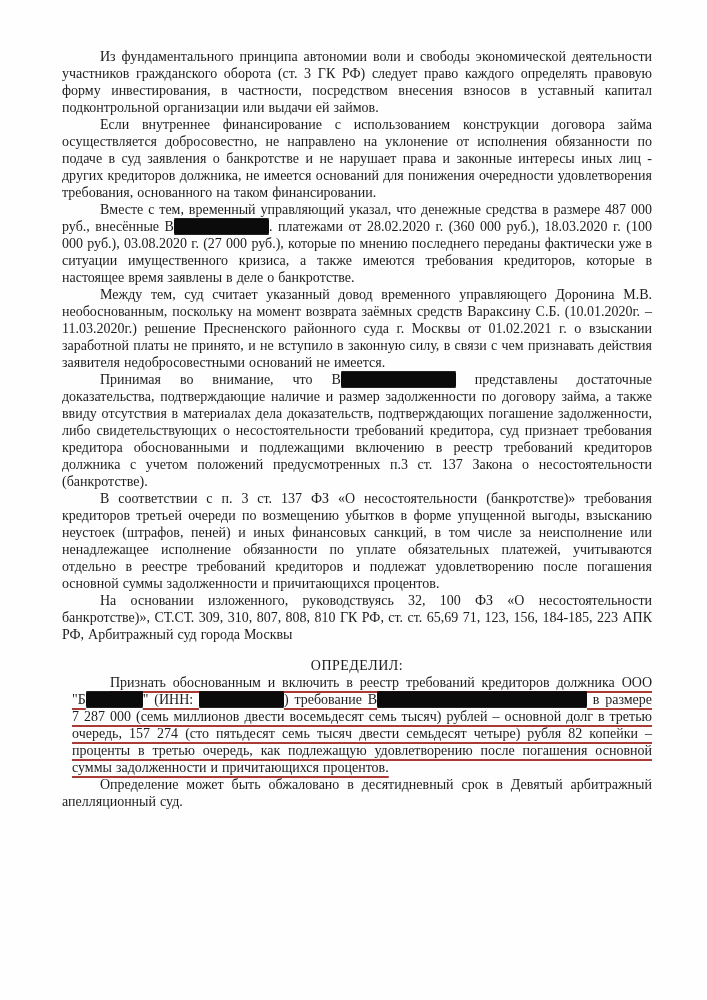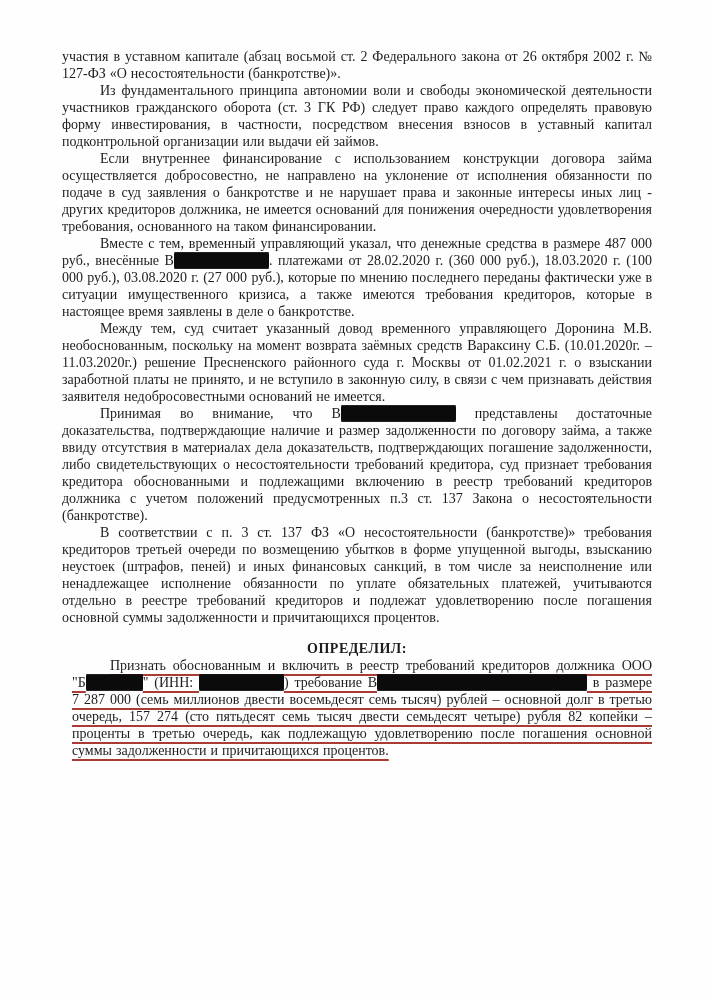--- a/index.html
+++ b/index.html
@@ -28,21 +28,21 @@
     text-align: justify;
     text-indent: 38px;
     margin: 0;
     word-spacing: 0.5px;
   }
   .para.no-indent {
     text-indent: 0;
   }
   .heading {
     text-align: center;
-    font-weight: bold;
+    font-weight: normal;
     margin: 14px 0 0 0;
     letter-spacing: 0.5px;
   }
   .para.underlined {
     text-decoration: underline;
     text-decoration-color: #aa3a36;
     text-decoration-thickness: 1.5px;
     text-underline-offset: 3.5px;
     margin-left: 10px;
   }
@@ -51,36 +51,37 @@
     border-radius: 1px;
     box-shadow: 0 1px 0 rgba(11,11,11,0.9), 0 -1px 0 rgba(11,11,11,0.9);
   }
 </style>
 </head>
 <body>
 
 <div class="page">
   <div class="doc-body">
 
-    <p class="para no-indent">участия в уставном капитале (абзац восьмой ст. 2 Федерального закона от 26 октября 2002 г. № 127-ФЗ «О несостоятельности (банкротстве)».</p>
 
 
     <p class="para">Из фундаментального принципа автономии воли и свободы экономической деятельности участников гражданского оборота (ст. 3 ГК РФ) следует право каждого определять правовую форму инвестирования, в частности, посредством внесения взносов в уставный капитал подконтрольной организации или выдачи ей займов.</p>
 
     <p class="para">Если внутреннее финансирование с использованием конструкции договора займа осуществляется добросовестно, не направлено на уклонение от исполнения обязанности по подаче в суд заявления о банкротстве и не нарушает права и законные интересы иных лиц - других кредиторов должника, не имеется оснований для понижения очередности удовлетворения требования, основанного на таком финансировании.</p>
 
 
     <p class="para">Вместе с тем, временный управляющий указал, что денежные средства в размере 487 000 руб., внесённые В<span class="redact" style="padding-left: 95px;">​</span>. платежами от 28.02.2020 г. (360 000 руб.), 18.03.2020 г. (100 000 руб.), 03.08.2020 г. (27 000 руб.), которые по мнению последнего переданы фактически уже в ситуации имущественного кризиса, а также имеются требования кредиторов, которые в настоящее время заявлены в деле о банкротстве.</p>
 
     <p class="para">Между тем, суд считает указанный довод временного управляющего Доронина М.В. необоснованным, поскольку на момент возврата заёмных средств Вараксину С.Б. (10.01.2020г. – 11.03.2020г.) решение Пресненского районного суда г. Москвы от 01.02.2021 г. о взыскании заработной платы не принято, и не вступило в законную силу, в связи с чем признавать действия заявителя недобросовестными оснований не имеется.</p>
 
     <p class="para">Принимая во внимание, что В<span class="redact" style="padding-left: 115px;">​</span> представлены достаточные доказательства, подтверждающие наличие и размер задолженности по договору займа, а также ввиду отсутствия в материалах дела доказательств, подтверждающих погашение задолженности, либо свидетельствующих о несостоятельности требований кредитора, суд признает требования кредитора обоснованными и подлежащими включению в реестр требований кредиторов должника с учетом положений предусмотренных п.3 ст. 137 Закона о несостоятельности (банкротстве).</p>
 
     <p class="para">В соответствии с п. 3 ст. 137 ФЗ «О несостоятельности (банкротстве)» требования кредиторов третьей очереди по возмещению убытков в форме упущенной выгоды, взысканию неустоек (штрафов, пеней) и иных финансовых санкций, в том числе за неисполнение или ненадлежащее исполнение обязанности по уплате обязательных платежей, учитываются отдельно в реестре требований кредиторов и подлежат удовлетворению после погашения основной суммы задолженности и причитающихся процентов.</p>
 
+    <p class="para">На основании изложенного, руководствуясь 32, 100 ФЗ «О несостоятельности банкротстве)», СТ.СТ. 309, 310, 807, 808, 810 ГК РФ, ст. ст. 65,69 71, 123, 156, 184-185, 223 АПК РФ, Арбитражный суд города Москвы</p>
 
     <p class="heading">ОПРЕДЕЛИЛ:</p>
 
     <p class="para underlined">Признать обоснованным и включить в реестр требований кредиторов должника ООО "Б<span class="redact" style="padding-left: 57px;">​</span>" (ИНН: <span class="redact" style="padding-left: 85px;">​</span>) требование В<span class="redact" style="padding-left: 210px;">​</span> в размере 7 287 000 (семь миллионов двести восемьдесят семь тысяч) рублей – основной долг в третью очередь, 157 274 (сто пятьдесят семь тысяч двести семьдесят четыре) рубля 82 копейки – проценты в третью очередь, как подлежащую удовлетворению после погашения основной суммы задолженности и причитающихся процентов.</p>
 
+    <p class="para">Определение может быть обжаловано в десятидневный срок в Девятый арбитражный апелляционный суд.</p>
 
   </div>
 </div>
 
 </body></html>

